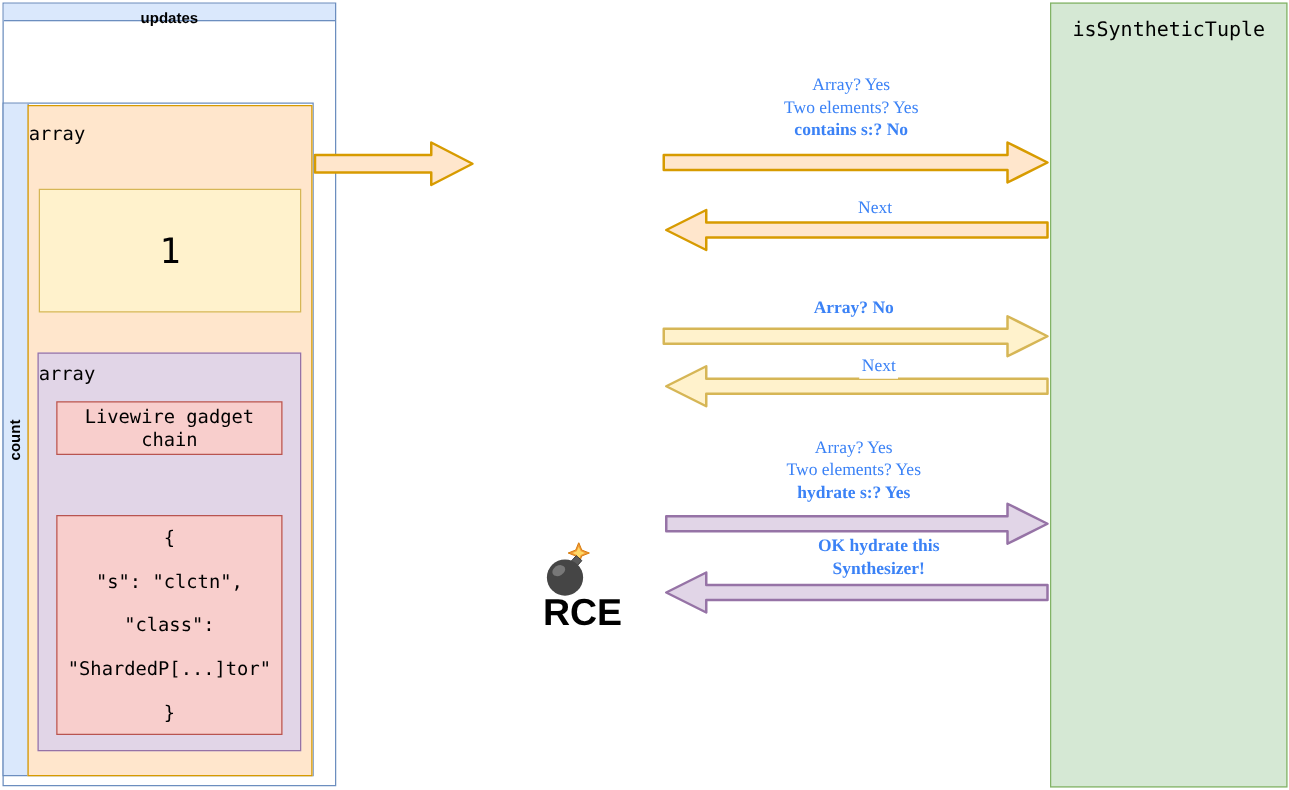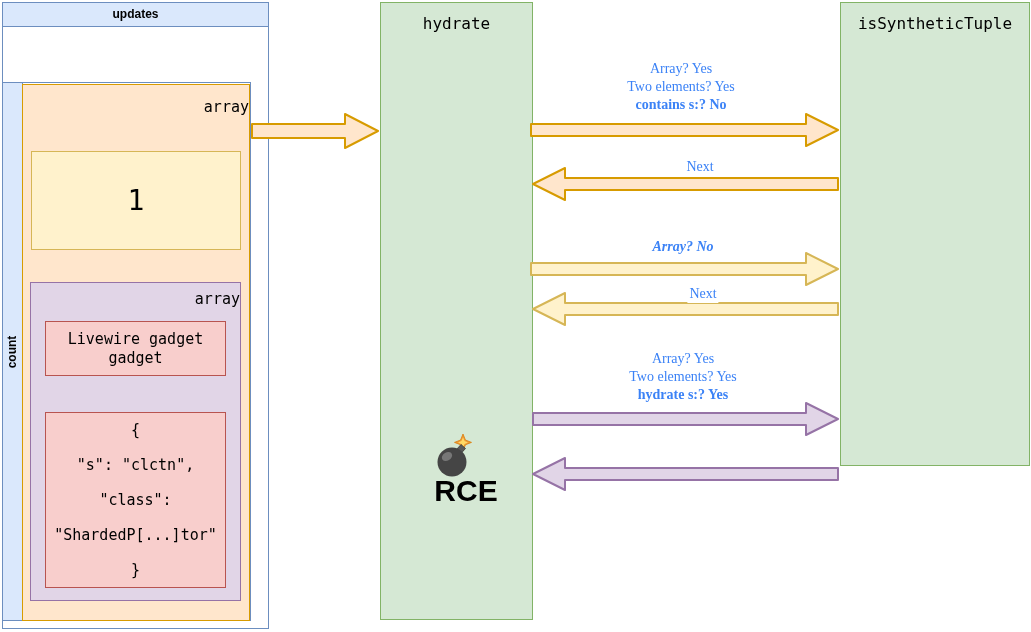--- a/index.html
+++ b/index.html
@@ -6,54 +6,54 @@
   body { background:#fff; }
   .canvas {
     position:relative; width:1031px; height:632px; background:#ffffff;
     font-family:"Liberation Sans", sans-serif; overflow:hidden;
   }
   .abs { position:absolute; }
 
   
   .pool-updates { left:2px; top:2px; width:267px; height:627px;
     border:1px solid #6c8ebf; background:#ffffff; }
-  .pool-header { height:24px; background:#dae8fc; border-bottom:1px solid #6c8ebf;
+  .pool-header { height:14px; background:#dae8fc; border-bottom:1px solid #6c8ebf;
     text-align:center; font-weight:bold; font-size:12px; line-height:22px; color:#000; }
 
   
   .lane-count { left:2px; top:82px; width:249px; height:539px;
     border:1px solid #6c8ebf; background:transparent; }
   .lane-strip { width:20px; height:100%; background:#dae8fc; border-right:1px solid #6c8ebf;
     display:flex; align-items:center; justify-content:center; }
   .lane-strip span { transform:rotate(-90deg); font-weight:bold; font-size:12px;
     white-space:nowrap; color:#000; }
 
   .mono { font-family:"DejaVu Sans Mono", monospace; color:#000; }
 
   .box { position:absolute; }
   .box-array-outer { left:22px; top:84px; width:228px; height:537px;
     background:#ffe6cc; border:1px solid #d79b00; }
-  .box-title { text-align:right; font-size:15px; }
+  .box-title { text-align:left; font-size:15px; }
   .box-one { left:31px; top:151px; width:210px; height:99px;
     background:#fff2cc; border:1px solid #d6b656;
     display:flex; align-items:center; justify-content:center; font-size:28px; }
   .box-array-inner { left:30px; top:282px; width:211px; height:319px;
     background:#e1d5e7; border:1px solid #9673a6; }
-  .box-gadget { left:45px; top:321px; width:181px; height:55px;
+  .box-gadget { left:45px; top:321px; width:181px; height:43px;
     background:#f8cecc; border:1px solid #b85450;
     display:flex; flex-direction:column; align-items:center; justify-content:center;
     font-size:15px; line-height:19px; text-align:center; }
   .box-payload { left:45px; top:412px; width:181px; height:176px;
     background:#f8cecc; border:1px solid #b85450;
     font-size:15px; line-height:35px; text-align:center; }
 
   
   .col { position:absolute; top:2px; background:#d5e8d4; border:1px solid #82b366; }
   .col-hydrate { left:380px; width:153px; height:618px; }
-  .col-ist { left:840px; width:190px; height:464px; }
+  .col-ist { left:840px; width:190px; height:628px; }
   .col-title { text-align:center; font-size:16px; padding-top:11px; }
 
   .rce-label { left:380px; top:474px; width:172px; text-align:center;
     font-size:30px; font-weight:bold; color:#000; }
   .bomb { left:436px; top:434px; }
 
   
   .msg { position:absolute; transform:translateX(-50%); text-align:center;
     font-family:"Liberation Serif", serif; font-size:14px; line-height:18px;
     color:#3b82f6; background:#ffffff; padding:0 2px; white-space:nowrap; }
@@ -83,34 +83,31 @@
   <div class="box box-one mono">
     <span>1</span>
   </div>
 
   <div class="box box-array-inner mono">
     <div class="box-title" style="padding-top:7px;">array</div>
   </div>
 
   <div class="box box-gadget mono">
     <div>Livewire gadget</div>
-    <div>gadget</div>
+    <div>chain</div>
   </div>
 
   <div class="box box-payload mono">
     <div>{</div>
     <div>"s": "clctn",</div>
     <div>"class":</div>
     <div>"ShardedP[...]tor"</div>
     <div>}</div>
   </div>
 
-  <div class="col col-hydrate mono">
-    <div class="col-title">hydrate</div>
-  </div>
 
   <div class="col col-ist mono">
     <div class="col-title">isSyntheticTuple</div>
   </div>
 
   <svg class="abs bomb" width="40" height="44" viewBox="0 0 40 44">
     <polygon points="27,0 29.4,6 35.5,8.4 29.4,10.8 27,17 24.6,10.8 18.5,8.4 24.6,6" fill="#f19a37" stroke="#d87d0d" stroke-width="0.8"></polygon>
     <polygon points="27,3.4 28.6,6.9 32,8.4 28.6,9.9 27,13.4 25.4,9.9 22,8.4 25.4,6.9" fill="#ffd966"></polygon>
     <polygon points="20,16 25,10.5 29.5,14.5 24.5,20" fill="#5a5a5a" stroke="#3b3b3b" stroke-width="0.8"></polygon>
     <circle cx="16" cy="28" r="14.5" fill="#454545"></circle>
@@ -138,28 +135,32 @@
   <div class="msg" style="left:681px; top:60px;">
     <div>Array? Yes</div>
     <div>Two elements? Yes</div>
     <div class="b">contains s:? No</div>
   </div>
 
   <div class="msg" style="left:700px; top:158px;">
     <div>Next</div>
   </div>
 
-  <div class="msg b" style="left:683px; top:238px;font-style:italic;">
+  <div class="msg b" style="left:683px; top:238px;">
     <div>Array? No</div>
   </div>
 
   <div class="msg" style="left:703px; top:285px;">
     <div>Next</div>
   </div>
 
   <div class="msg" style="left:683px; top:350px;">
     <div>Array? Yes</div>
     <div>Two elements? Yes</div>
     <div class="b">hydrate s:? Yes</div>
   </div>
 
+  <div class="msg b" style="left:703px; top:429px;">
+    <div>OK hydrate this</div>
+    <div>Synthesizer!</div>
+  </div>
 
 </div>
 
 </body></html>

